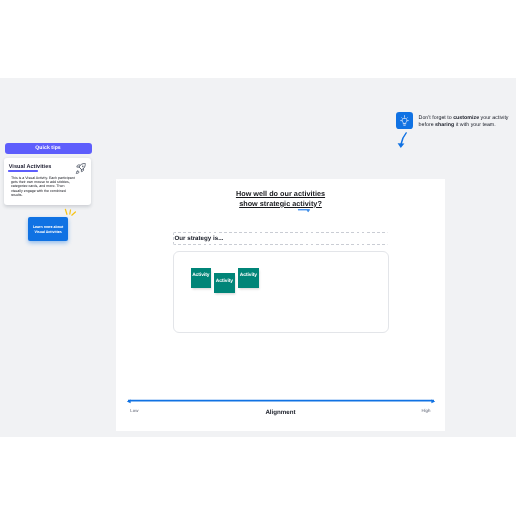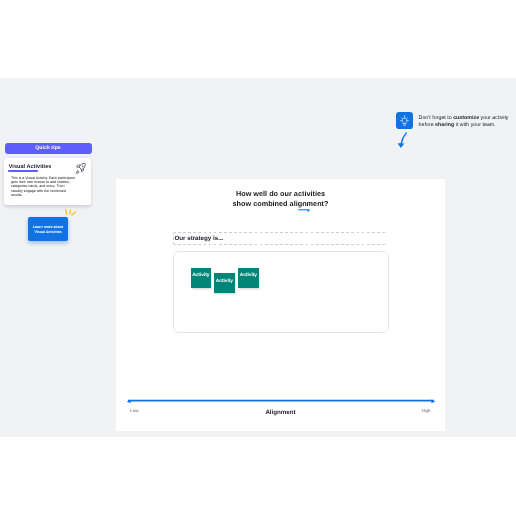--- a/index.html
+++ b/index.html
@@ -29,21 +29,21 @@
   .bulb{position:absolute;left:395.8px;top:111.8px;width:17.2px;height:17.2px;background:#1072e3;
     border-radius:3.1px;display:flex;align-items:center;justify-content:center;}
   .tip-text{position:absolute;left:418.6px;top:115.4px;width:110px;font-size:5.3px;line-height:6.5px;color:#20242e;}
   .tip-text b{font-weight:700;}
   .tip-line{white-space:nowrap;}
   .curve-arrow{position:absolute;left:394px;top:130px;width:24px;height:24px;}
 
   
   .act-card{position:absolute;left:116px;top:178.5px;width:329px;height:252.5px;background:#ffffff;}
   .act-title{position:absolute;left:0;top:10px;width:329px;text-align:center;font-size:7.25px;
-    line-height:1.42;font-weight:700;color:#17181c;letter-spacing:.02px;}
+    line-height:1.42;font-weight:700;color:#17181c;letter-spacing:.02px;text-decoration:underline;}
   .cursor{position:absolute;left:182.4px;top:30.2px;width:14px;height:4px;}
   .prompt{position:absolute;left:57.4px;top:53.6px;width:215.1px;height:12.9px;
     border-radius:2px;box-sizing:border-box;display:flex;align-items:center;
     background-image:
       repeating-linear-gradient(to right,#bcc0c9 0 2.7px,transparent 2.7px 5.1px),
       repeating-linear-gradient(to right,#bcc0c9 0 2.7px,transparent 2.7px 5.1px),
       repeating-linear-gradient(to bottom,#bcc0c9 0 2.7px,transparent 2.7px 5.1px),
       repeating-linear-gradient(to bottom,#bcc0c9 0 2.7px,transparent 2.7px 5.1px);
     background-size:100% .8px,100% .8px,.8px 100%,.8px 100%;
     background-position:0 0,0 100%,0 0,100% 0;
@@ -120,21 +120,21 @@
   <div class="curve-arrow">
     <svg viewBox="0 0 24 24" width="24" height="24">
       <path d="M12.2 2.9 C9.6 6.0 8.0 9.6 7.1 14.0" stroke="#1072e3" stroke-width="1.45" fill="none" stroke-linecap="round"></path>
       <path d="M6.8 18.0 L3.6 13.2 L10.4 13.6 Z" fill="#1072e3"></path>
     </svg>
   </div>
 
   <div class="act-card">
     <div class="act-title">
       <span>How well do our activities</span><br>
-      <span>show combined alignment?</span>
+      <span>show strategic activity?</span>
     </div>
     <div class="cursor">
       <svg viewBox="0 0 14 4" width="14" height="4">
         <rect x="0" y="0.1" width="11.8" height="1.3" fill="#3d8ef2"></rect>
         <path d="M8.6 1.3 L11.6 1.3 L10.1 3.2 Z" fill="#1f7ae0"></path>
       </svg>
     </div>
     <div class="prompt">
       <span class="prompt-label">Our strategy is...</span>
     </div>

